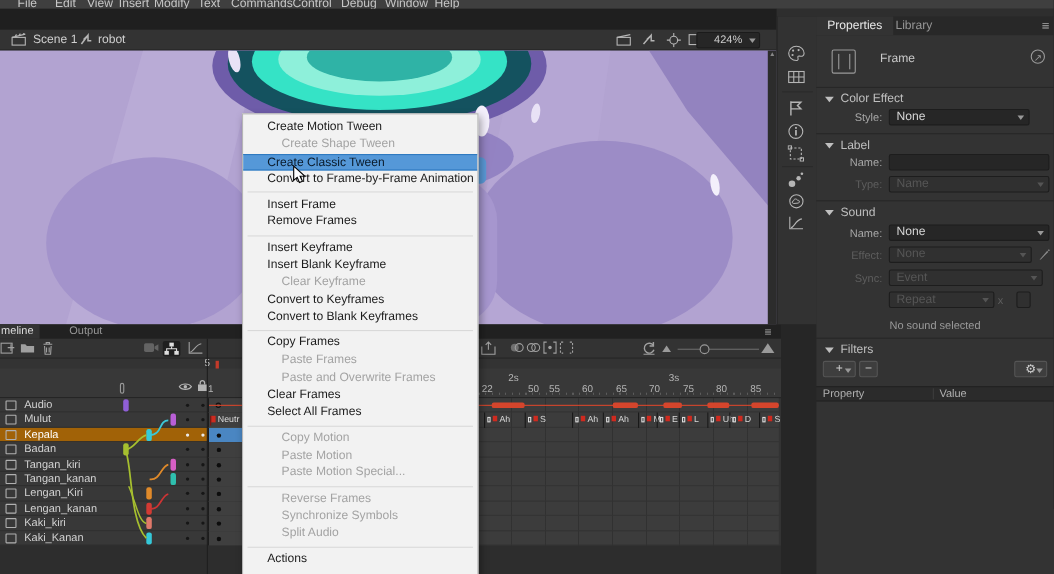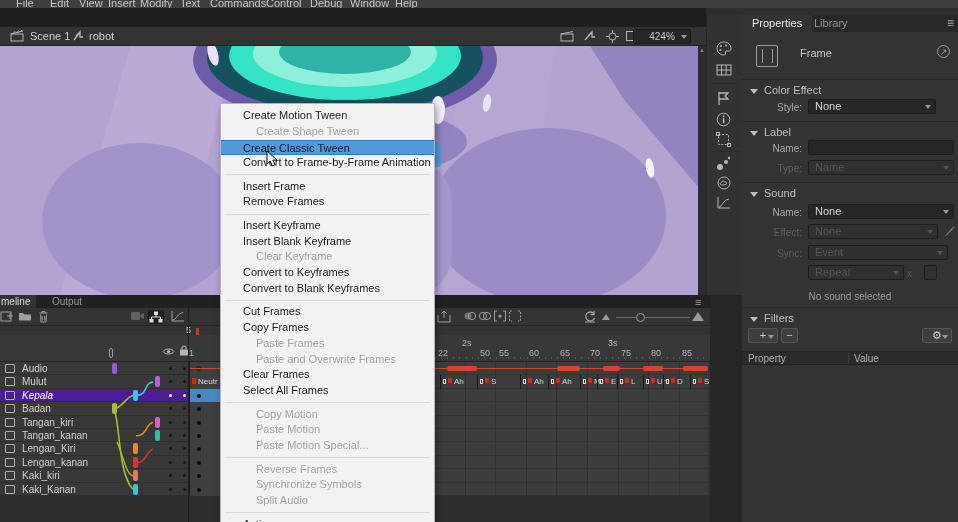--- a/index.html
+++ b/index.html
@@ -68,21 +68,21 @@
   .ptable-head { position:absolute; left:0; width:216px; height:14px; background:#2b2b2b;
     border-top:1px solid #222; border-bottom:1px solid #222; font-size:10px; color:#b0b0b0; }
   .ptable-head .vdiv { position:absolute; left:106px; top:1px; bottom:1px; width:1px; background:#3c3c3c; }
 
   
   #timeline { left:0; top:295px; width:710px; height:227px; background:#333; }
   #tl-gap { left:710px; top:295px; width:32px; height:227px; background:#262626; }
   #tl-tabs { position:absolute; left:0; top:0; width:710px; height:13px; background:#212121; }
   .tltab { position:absolute; top:0; height:13px; font-size:10px; line-height:13px; }
   .tltab.active { background:#333; color:#ddd; padding:0 6px 0 1px; left:0; }
-  .tltab.idle { color:#979797; left:52px; }
+  .tltab.idle { color:#979797; left:63px; }
   #tl-burger { position:absolute; left:695px; top:1px; color:#aaa; font-size:11px; }
   #tl-toolbar { position:absolute; left:0; top:13px; width:710px; height:18px; background:#333;
     border-bottom:1px solid #262626; }
   .tbico { position:absolute; top:2px; width:16px; height:14px; color:#a0a0a0; }
   .tbico.dim { color:#636363; }
   .tbico.activebox { background:#1f1f1f; border-radius:2px; color:#ddd; }
   #playhead-num { position:absolute; left:186px; top:17px; font-size:9px; color:#ccc; }
   #playhead-bar { position:absolute; left:196px; top:20px; width:3px; height:17px; background:#c33a2a; }
   #tl-slider { position:absolute; left:616px; top:9px; width:74px; height:1px; background:#6a6a6a; }
   #tl-knob { position:absolute; left:20px; top:-4px; width:9px; height:9px; border:1px solid #9a9a9a;
@@ -99,21 +99,21 @@
     border:1px solid #9a9a9a; border-radius:2px; }
   .secmark { position:absolute; top:3px; font-size:9px; color:#b5b5b5; }
   .rnum { position:absolute; top:13px; font-size:9px; color:#b5b5b5; }
   #ruler-right { position:absolute; left:435px; top:0; width:273px; height:27px;
     background-image:repeating-linear-gradient(90deg, rgba(255,255,255,0.18) 0 1px, transparent 1px 6.1px);
     background-size:100% 2px; background-position:0 22px; background-repeat:no-repeat; }
   #vdivider { position:absolute; left:188px; top:13px; width:1px; height:214px; background:#1f1f1f; }
 
   #layers { position:absolute; left:0; top:67px; width:710px; }
   .lrow { position:relative; width:220px; height:13.4px; background:#383838; border-bottom:1px solid #2e2e2e; }
-  .lrow.selected { background:#4c1d95;font-style:italic; }
+  .lrow.selected { background:#a16207; }
   .lrow .lname { position:absolute; left:22px; top:1px; font-size:10px; color:#d2d2d2; }
   .lrow.selected .lname { color:#fff; }
   .lrow .pgico { position:absolute; left:5px; top:2px; width:10px; height:9px; border:1px solid #b0b0b0;
     border-radius:1px; }
   .lrow .marker { position:absolute; top:1px; width:5px; height:11px; border-radius:2px; }
   .ldot { position:absolute; top:5px; width:3px; height:3px; border-radius:50%; background:#161616; }
   .lrow.selected .ldot { background:#e9e9e9; }
   .d1 { left:169px; } .d2 { left:183px; }
   .cell { position:absolute; left:189px; top:0; width:31px; height:13.4px; background:#3f3f3f;
     border-left:1px solid #1c1c1c; }
@@ -751,24 +751,20 @@
       <div class="mi">
         <span>Convert to Keyframes</span>
         
       </div>
       <div class="mi">
         <span>Convert to Blank Keyframes</span>
         
       </div>
       <div class="msep"></div>
       <div class="mi">
-        <span>Cut Frames</span>
-        
-      </div>
-      <div class="mi">
         <span>Copy Frames</span>
         
       </div>
       <div class="mi disabled">
         <span>Paste Frames</span>
         
       </div>
       <div class="mi disabled">
         <span>Paste and Overwrite Frames</span>
         

